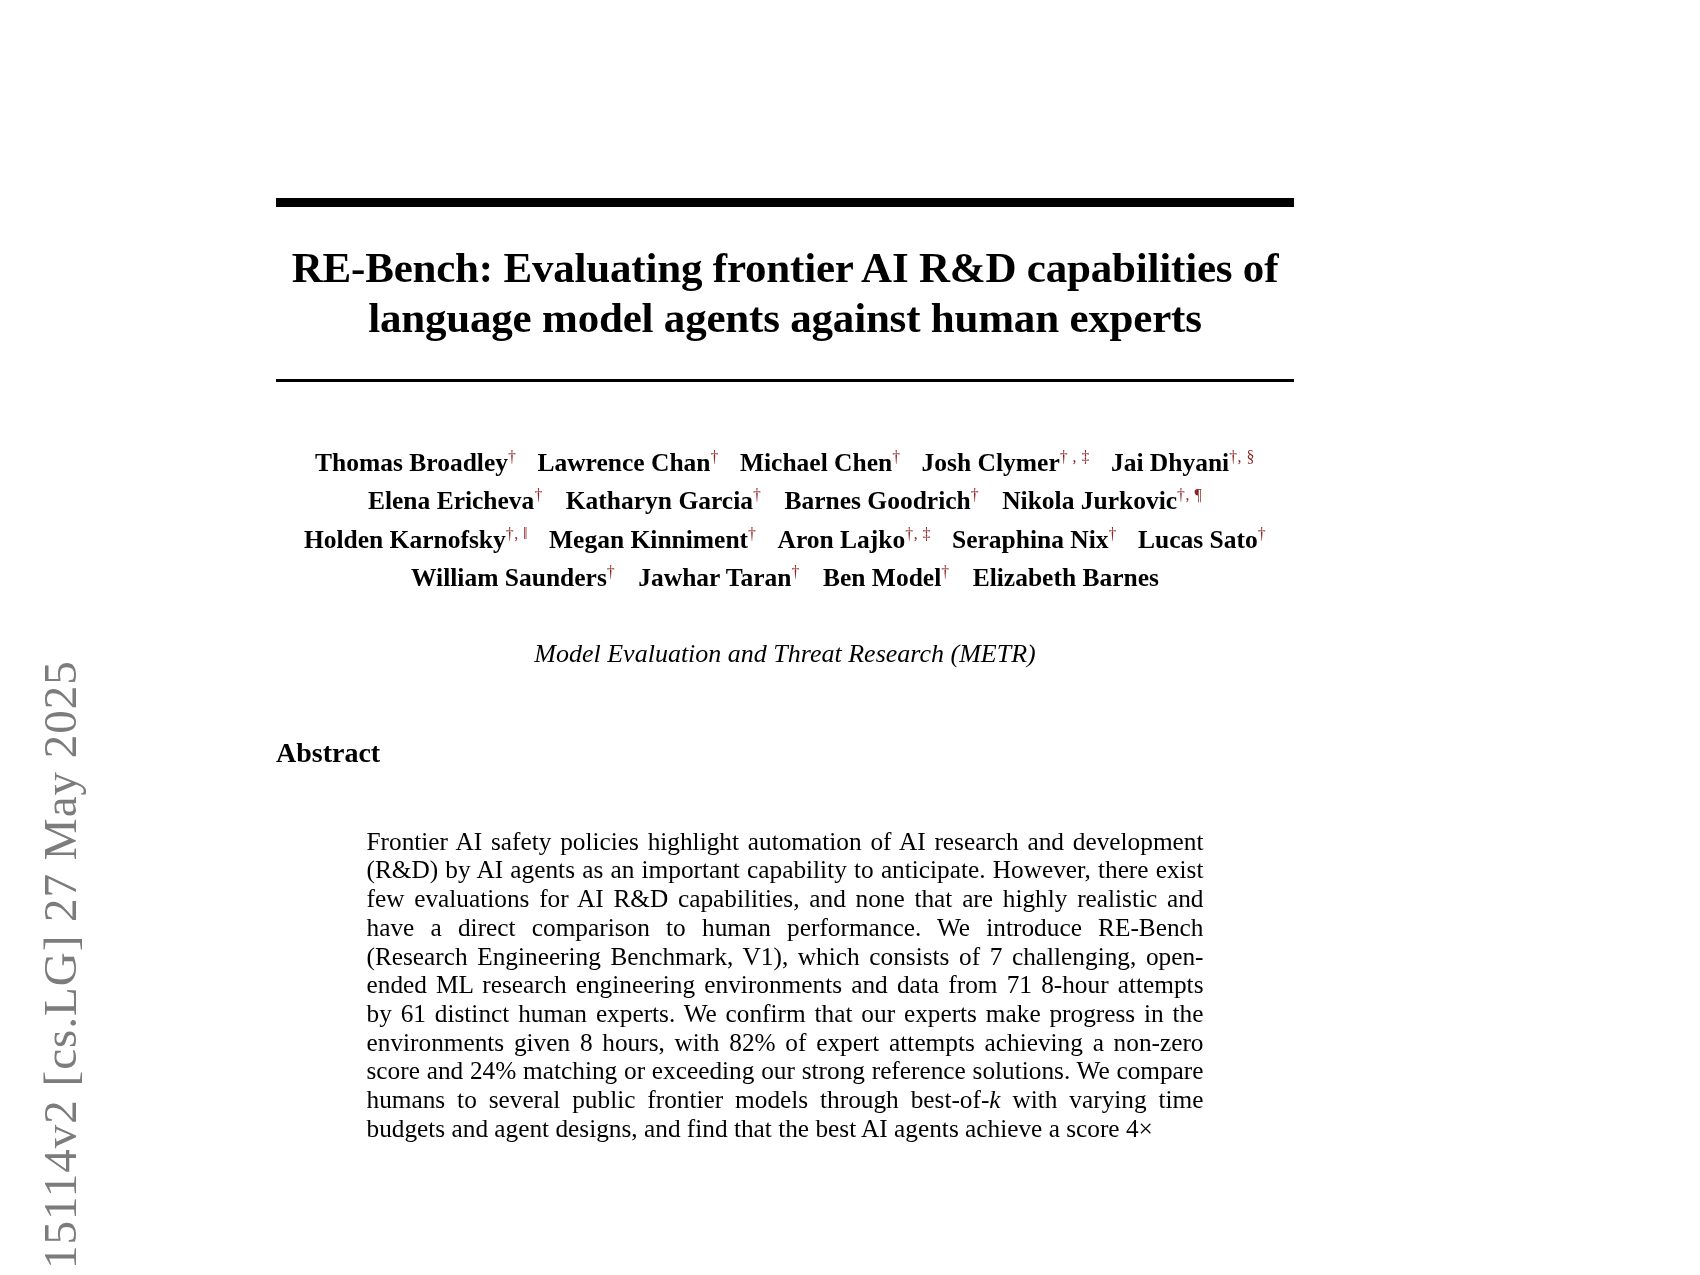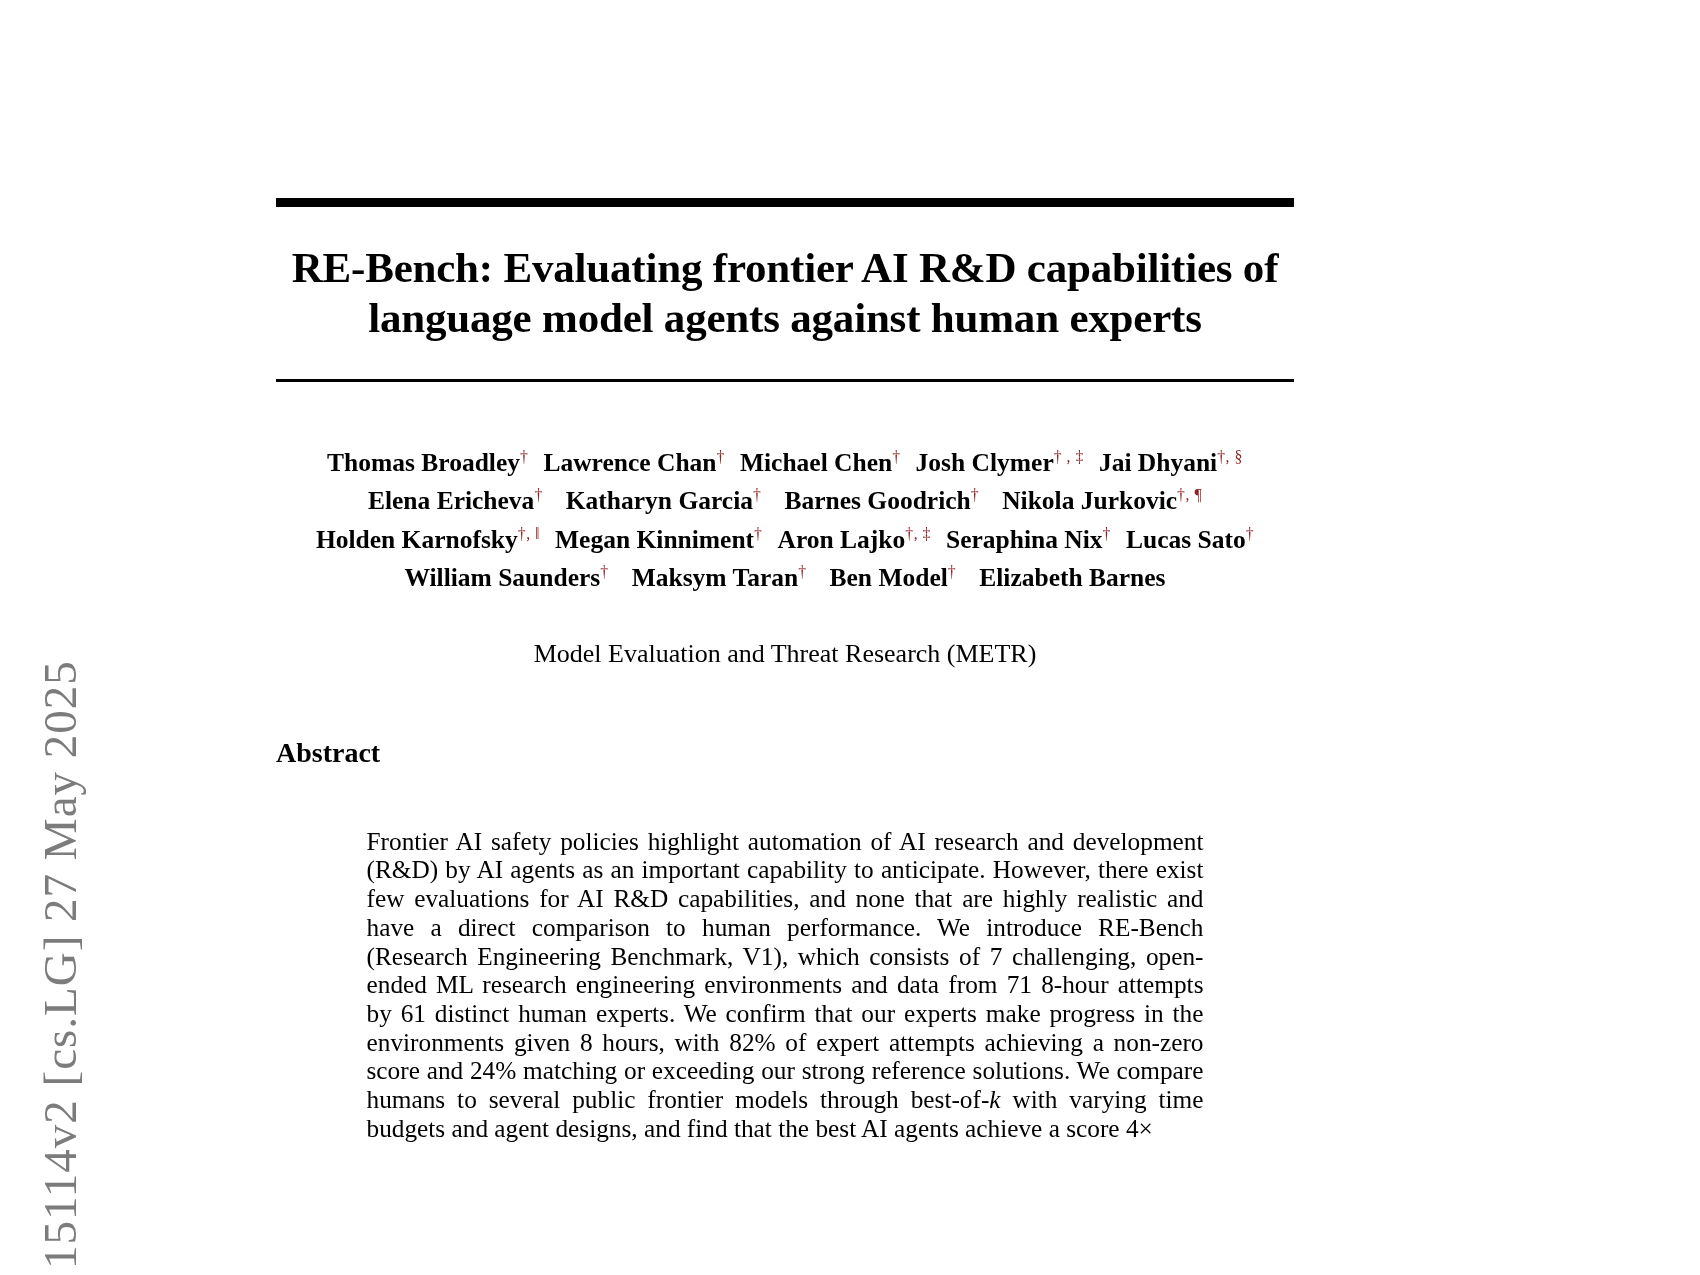--- a/index.html
+++ b/index.html
@@ -90,38 +90,39 @@
     display: inline-block;
     white-space: nowrap;
   }
   .author + .author {
     margin-left: 29px;
   }
   .author-row.wide .author + .author {
     margin-left: 23px;
   }
   .author-row.tight .author + .author {
-    margin-left: 15px;
+    margin-left: 21px;
   }
   sup.mark {
     color: #8e2222;
     font-size: 0.62em;
     font-weight: normal;
     vertical-align: super;
     line-height: 0;
     letter-spacing: 0.5px;
   }
 
   
   .affiliation {
     margin-top: 40px;
     text-align: center;
     font-size: 26px;
     font-weight: normal;
     line-height: 1.2;
+    font-style: italic;
   }
 
   
   .abstract-heading {
     margin-top: 68px;
     text-align: left;
     font-size: 28px;
     font-weight: bold;
   }
 
@@ -152,21 +153,21 @@
     <div class="rule-thick"></div>
 
     <h1 class="title">RE-Bench: Evaluating frontier AI R&amp;D capabilities of language model agents against human experts</h1>
 
     <div class="rule-thin"></div>
 
     <div class="authors">
         <div class="author-row tight"><span class="author"><span>Thomas Broadley</span><sup class="mark">†</sup></span><span class="author"><span>Lawrence Chan</span><sup class="mark">†</sup></span><span class="author"><span>Michael Chen</span><sup class="mark">†</sup></span><span class="author"><span>Josh Clymer</span><sup class="mark">† , ‡</sup></span><span class="author"><span>Jai Dhyani</span><sup class="mark">†, §</sup></span></div>
         <div class="author-row wide"><span class="author"><span>Elena Ericheva</span><sup class="mark">†</sup></span><span class="author"><span>Katharyn Garcia</span><sup class="mark">†</sup></span><span class="author"><span>Barnes Goodrich</span><sup class="mark">†</sup></span><span class="author"><span>Nikola Jurkovic</span><sup class="mark">†, ¶</sup></span></div>
         <div class="author-row tight"><span class="author"><span>Holden Karnofsky</span><sup class="mark">†, ‖</sup></span><span class="author"><span>Megan Kinniment</span><sup class="mark">†</sup></span><span class="author"><span>Aron Lajko</span><sup class="mark">†, ‡</sup></span><span class="author"><span>Seraphina Nix</span><sup class="mark">†</sup></span><span class="author"><span>Lucas Sato</span><sup class="mark">†</sup></span></div>
-        <div class="author-row wide"><span class="author"><span>William Saunders</span><sup class="mark">†</sup></span><span class="author"><span>Maksym Taran</span><sup class="mark">†</sup></span><span class="author"><span>Ben Model</span><sup class="mark">†</sup></span><span class="author"><span>Elizabeth Barnes</span></span></div>
+        <div class="author-row wide"><span class="author"><span>William Saunders</span><sup class="mark">†</sup></span><span class="author"><span>Jawhar Taran</span><sup class="mark">†</sup></span><span class="author"><span>Ben Model</span><sup class="mark">†</sup></span><span class="author"><span>Elizabeth Barnes</span></span></div>
       </div>
 
     <div class="affiliation">Model Evaluation and Threat Research (METR)</div>
 
     <div class="abstract-heading">Abstract</div>
 
     <div class="abstract-body">Frontier AI safety policies highlight automation of AI research and development (R&amp;D) by AI agents as an important capability to anticipate. However, there exist few evaluations for AI R&amp;D capabilities, and none that are highly realistic and have a direct comparison to human performance. We introduce RE-Bench (Research Engineering Benchmark, V1), which consists of 7 challenging, open-ended ML research engineering environments and data from 71 8-hour attempts by 61 distinct human experts. We confirm that our experts make progress in the environments given 8 hours, with 82% of expert attempts achieving a non-zero score and 24% matching or exceeding our strong reference solutions. We compare humans to several public frontier models through best-of-<em>k</em> with varying time budgets and agent designs, and find that the best AI agents achieve a score 4×</div>
 
   </div>
 </div>

